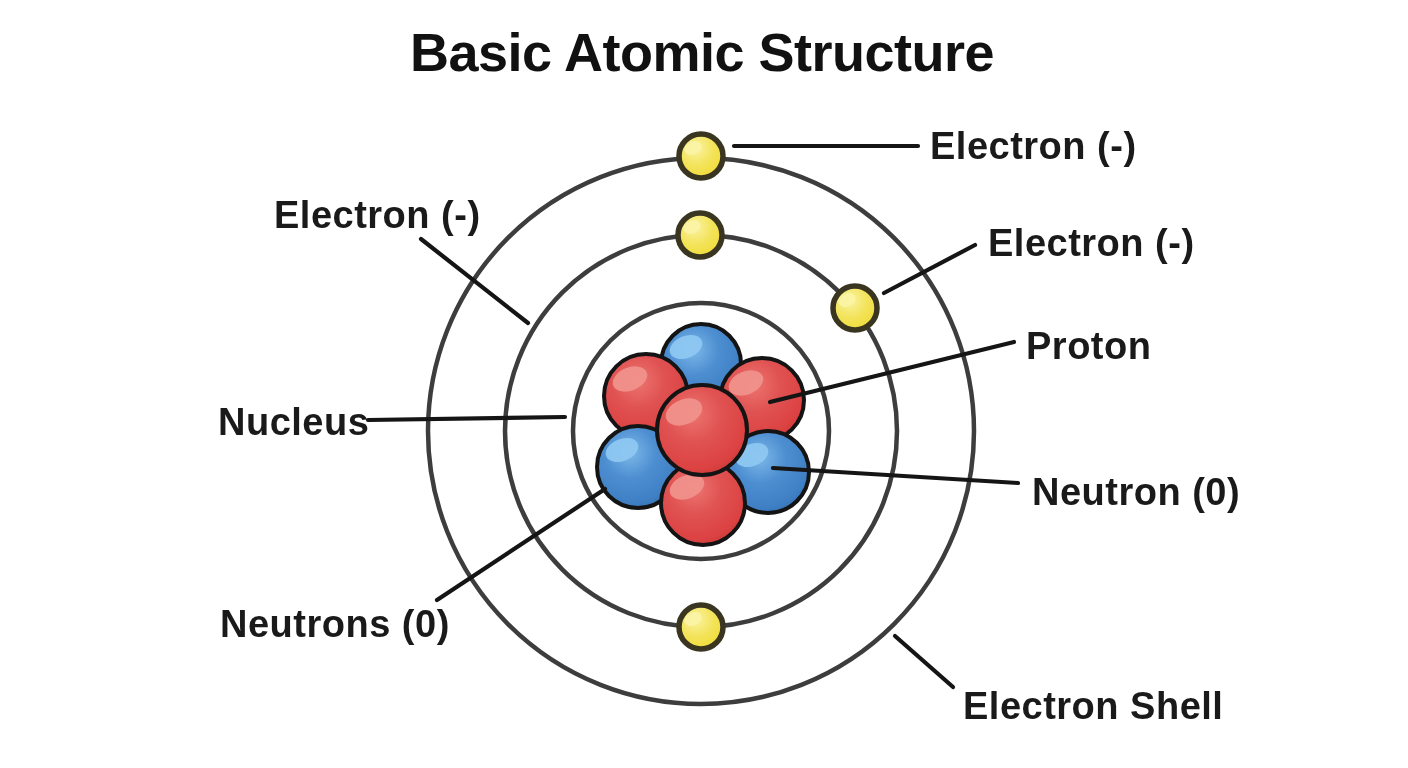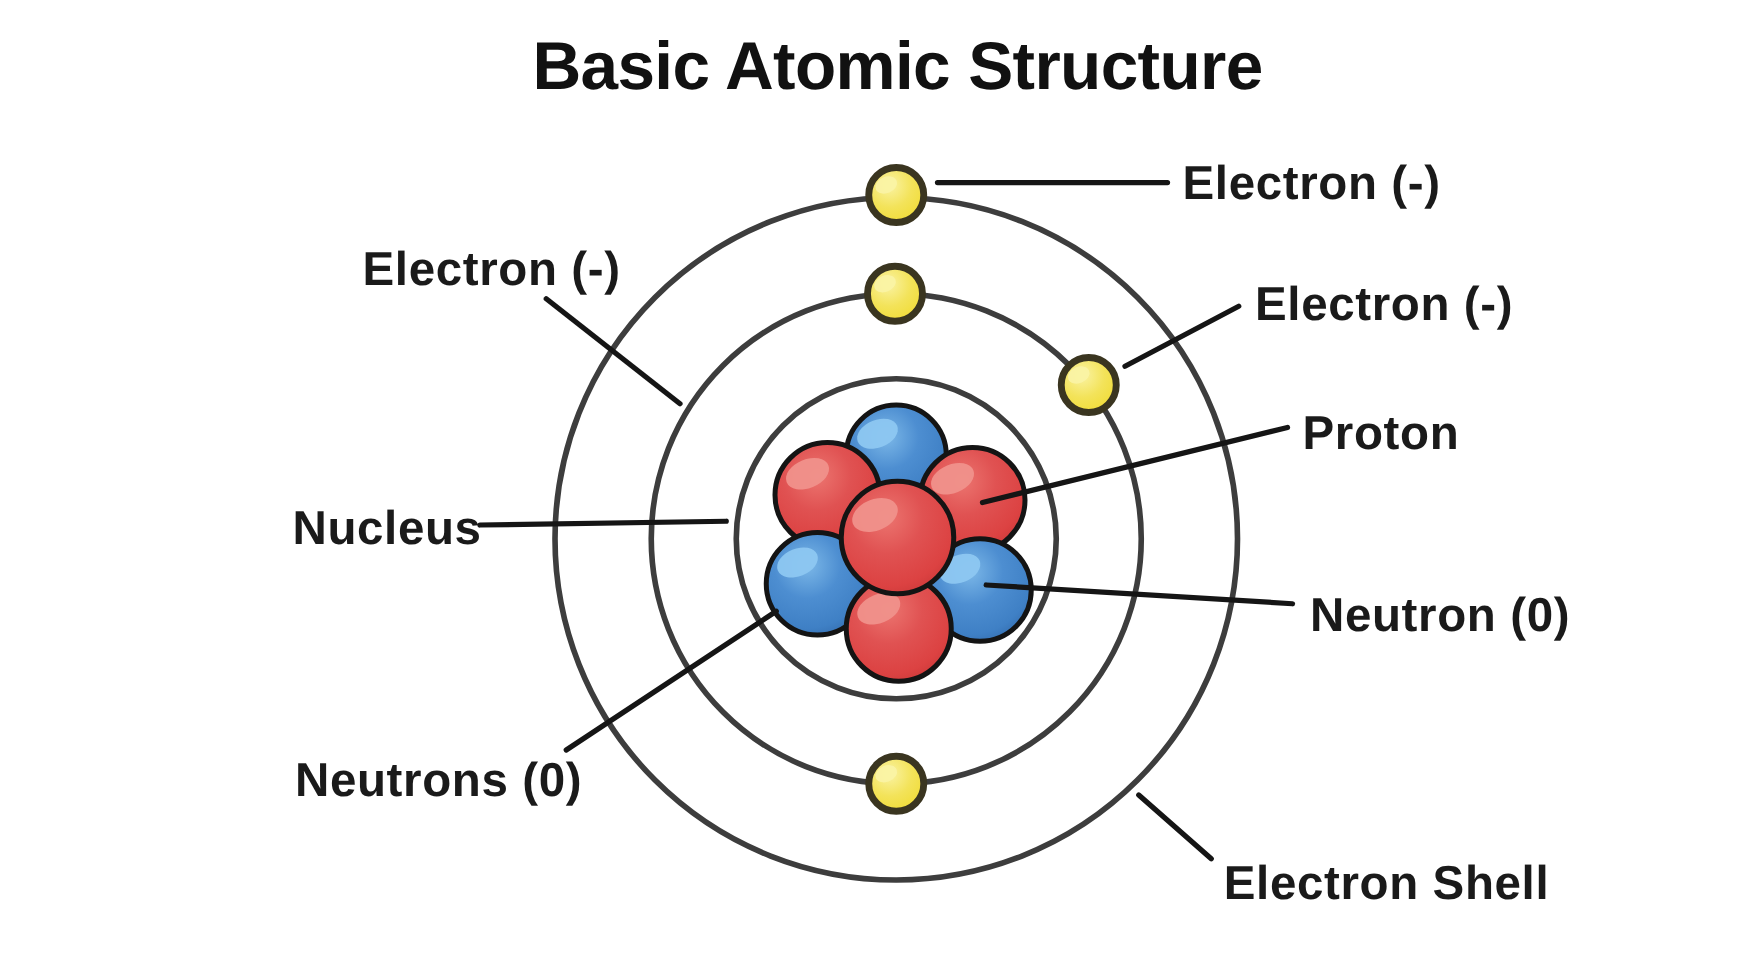--- a/index.html
+++ b/index.html
@@ -2,21 +2,21 @@
 <html><head>
 <meta charset="utf-8">
 <style>
   html, body {
     margin: 0; padding: 0;
     width: 1408px; height: 768px;
     background: #ffffff;
     overflow: hidden;
     font-family: "Liberation Sans", "DejaVu Sans", sans-serif;
   }
-  .stage { position: relative; width: 1120px; height: 768px; padding-left: 16px; }
+  .stage { position: relative; width: 1120px; height: 768px; }
   svg { display: block; }
   .shell {
     fill: none;
     stroke: #3d3d3d;
     stroke-width: 4.5;
   }
   .leader {
     fill: none;
     stroke: #151515;
     stroke-width: 4.2;

